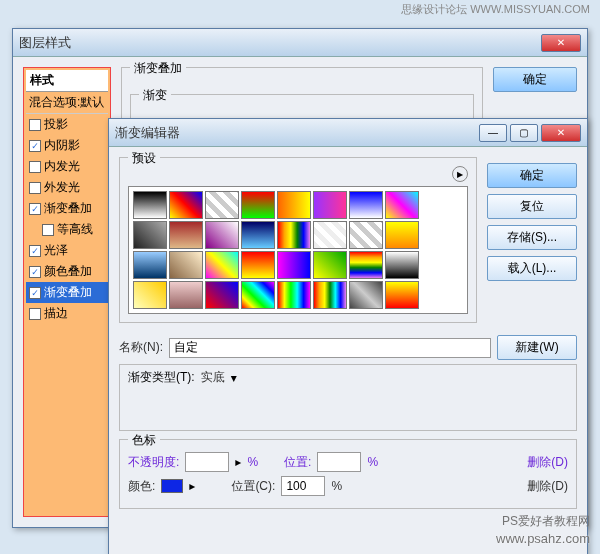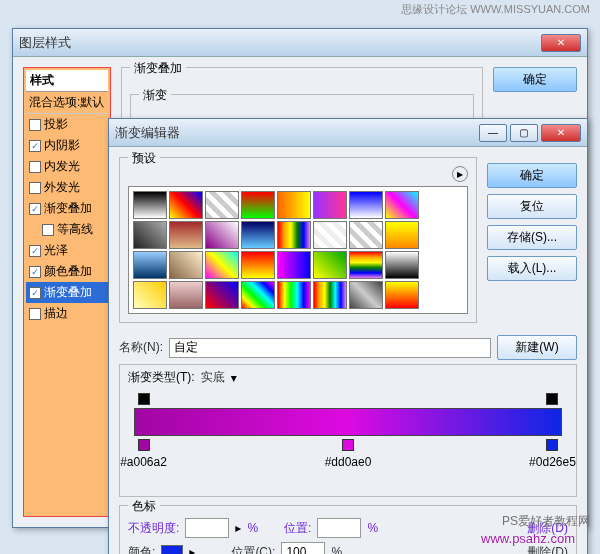--- a/index.html
+++ b/index.html
@@ -24,21 +24,21 @@
 .presets{display:grid;grid-template-columns:repeat(8,34px);grid-auto-rows:28px;gap:2px;background:#fff;border:1px solid #888;padding:4px}
 .sw{border:1px solid #777}
 .gradbar{height:28px;border:1px solid #444;background:linear-gradient(90deg,#a006a2 0%,#dd0ae0 50%,#0d26e5 100%);position:relative;margin:22px 6px 20px}
 .stop{position:absolute;width:12px;height:12px;border:1px solid #333;bottom:-16px;transform:translateX(-50%)}
 .ostop{position:absolute;width:12px;height:12px;border:1px solid #333;top:-16px;background:#000;transform:translateX(-50%)}
 .hex{position:absolute;bottom:-34px;font-size:12px;transform:translateX(-50%)}
 .lbl{color:#333}
 .dim{color:#6d28d9}
 .row2{display:flex;align-items:center;gap:6px;margin:4px 0}
 .colorsw{width:22px;height:14px;border:1px solid #666}
-.wm{position:absolute;bottom:8px;right:25px;color:#a21caf;font-size:13px;z-index:5;text-shadow:0 0 2px #fff}
+.wm{position:absolute;bottom:8px;right:10px;color:#737373;font-size:13px;z-index:5;text-shadow:0 0 2px #fff}
 .wm2{position:absolute;bottom:24px;right:10px;color:#737373;font-size:12px;z-index:5}
 .play{width:16px;height:16px;border:1px solid #888;border-radius:50%;display:flex;align-items:center;justify-content:center;font-size:8px}
 </style>
 </head>
 <body>
 
 <div class="topbar">思缘设计论坛  WWW.MISSYUAN.COM</div>
 
 <div class="win" style="left:12px;top:28px;width:576px;height:500px">
   <div class="titlebar">
@@ -170,32 +170,20 @@
       <input class="input" style="flex: 1 1 0%;" value="自定">
       <div class="btn" style="width:80px;margin:0">新建(W)</div>
     </div>
 
     <div class="group" style="padding-bottom:40px">
       <div class="row2" style="margin-top:-4px">
         <span class="gl" style="position:static;background:none">渐变类型(T):</span>
         <span class="lbl">实底</span>
         <span>▾</span>
       </div>
-      <div class="gradbar">
-        <div class="ostop" style="left:2%"></div>
-        <div class="ostop" style="left:98%"></div>
-        <div id="stops">
-            <div class="stop" style="left: 2%; background: rgb(160, 6, 162);"></div>
-            <div class="hex" style="left: 2%;">#a006a2</div>
-            <div class="stop" style="left: 50%; background: rgb(221, 10, 224);"></div>
-            <div class="hex" style="left: 50%;">#dd0ae0</div>
-            <div class="stop" style="left: 98%; background: rgb(13, 38, 229);"></div>
-            <div class="hex" style="left: 98%;">#0d26e5</div>
-          </div>
-      </div>
     </div>
 
     <div class="group">
       <div class="gl">色标</div>
       <div class="row2">
         <span class="dim">不透明度:</span>
         <input class="input dim" style="width: 44px;" disabled="">
           <span>▸</span>
         <span class="dim">%</span>
         <span class="dim" style="margin-left:20px">位置:</span>

